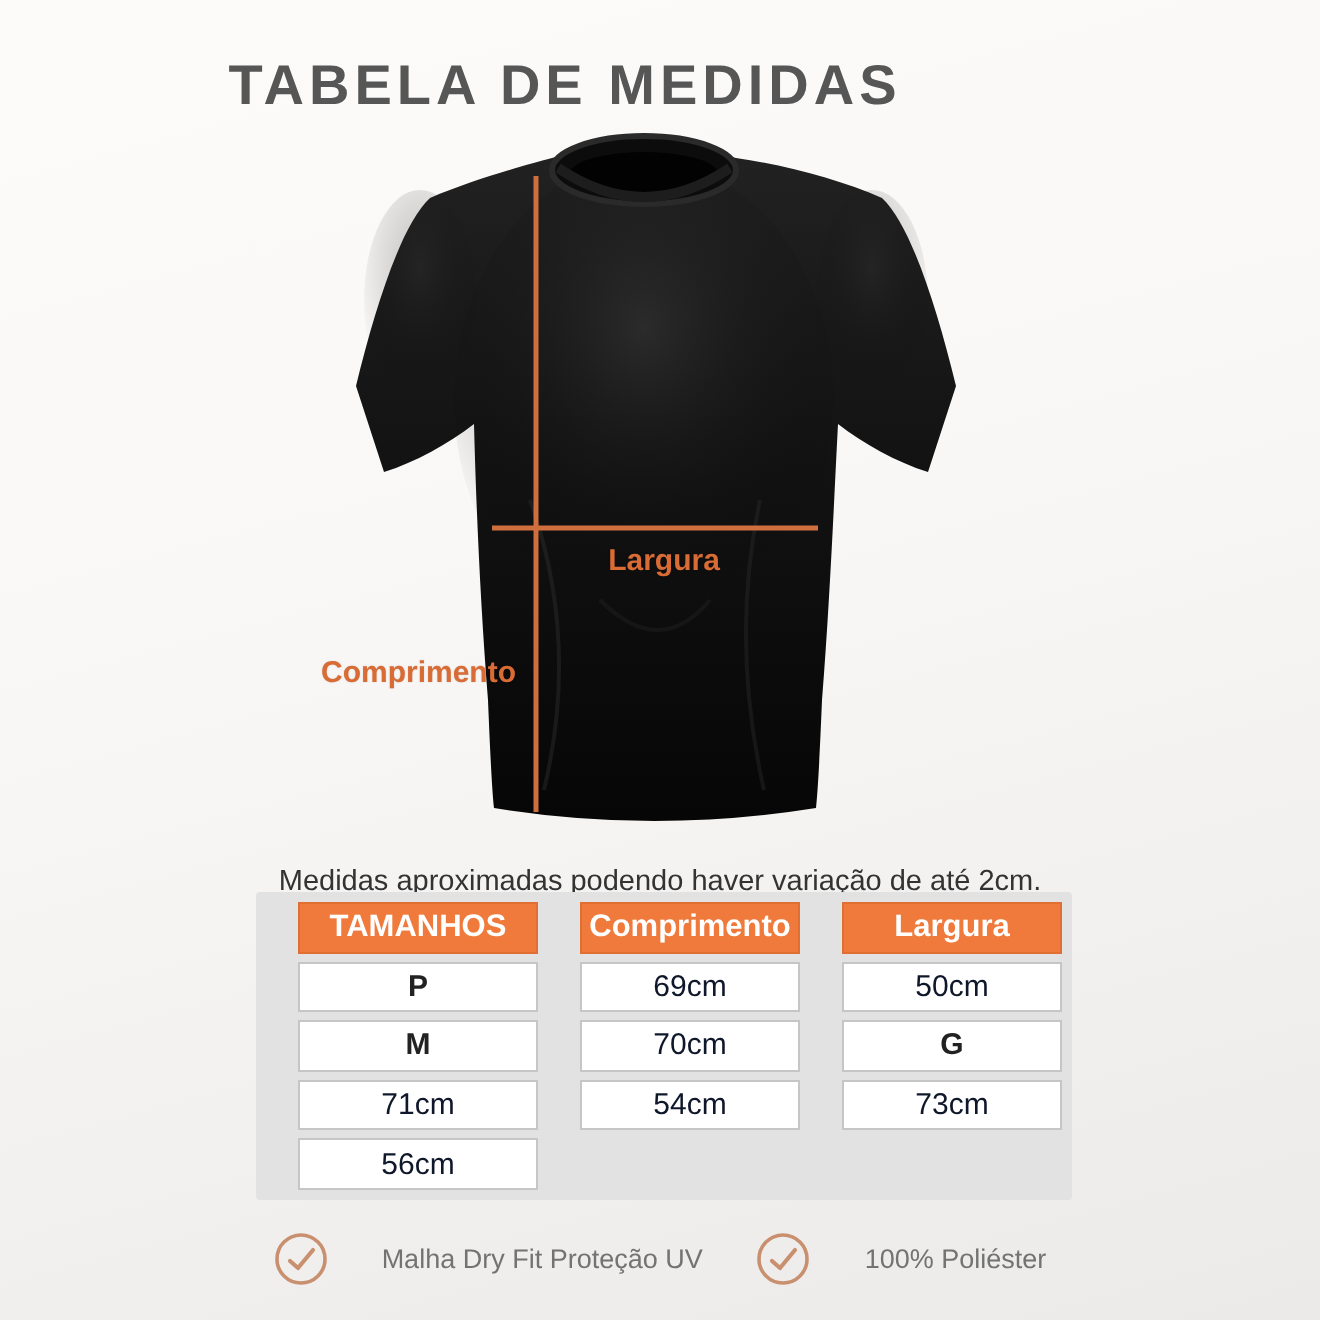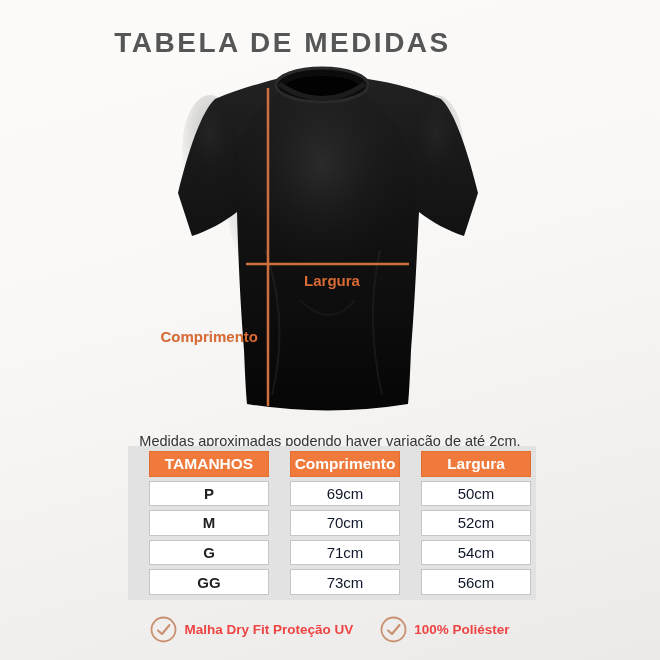--- a/index.html
+++ b/index.html
@@ -41,21 +41,21 @@
   }
   .size-table .data{
     background:#fff;border:1px solid #c6c6c6;color:#0f172a;
   }
   .size-table .size{font-weight:bold;color:#222;}
   .features{
     position:absolute;top:612px;left:0;width:660px;height:34px;
     display:flex;justify-content:center;align-items:center;gap:27px;
   }
   .feature{display:flex;align-items:center;gap:7px;}
-  .feature .label{font-size:13.5px;font-weight:bold;color:#ef4444;white-space:nowrap;}
+  .feature .label{font-size:13.5px;font-weight:normal;color:#737373;white-space:nowrap;margin-left:20px;}
   .feature svg{display:block;}
 </style>
 </head>
 <body>
 
 <div class="title">TABELA DE MEDIDAS</div>
 
 <div class="shirt-wrap">
   <svg width="400" height="374" viewBox="130 56 400 374">
     <defs>
@@ -112,27 +112,25 @@
   <div class="cell head">TAMANHOS</div>
   <div class="cell head">Comprimento</div>
   <div class="cell head">Largura</div>
 
   <div class="cell data size">P</div>
   <div class="cell data">69cm</div>
   <div class="cell data">50cm</div>
 
   <div class="cell data size">M</div>
   <div class="cell data">70cm</div>
-  <div class="cell data">52cm</div>
 
   <div class="cell data size">G</div>
   <div class="cell data">71cm</div>
   <div class="cell data">54cm</div>
 
-  <div class="cell data size">GG</div>
   <div class="cell data">73cm</div>
   <div class="cell data">56cm</div>
 </div>
 
 <div class="features">
   <div class="feature">
     <svg width="27" height="27" viewBox="0 0 27 27">
       <circle cx="13.5" cy="13.5" r="12" fill="none" stroke="#c9906f" stroke-width="1.8"></circle>
       <path d="M 8,14.5 L 12,18 L 19.5,9" fill="none" stroke="#c9906f" stroke-width="2.1" stroke-linecap="round" stroke-linejoin="round"></path>
     </svg>

